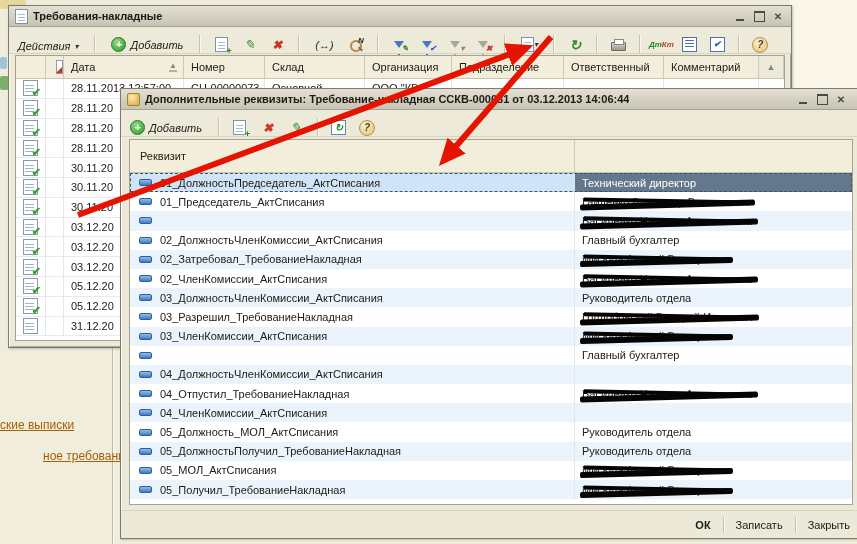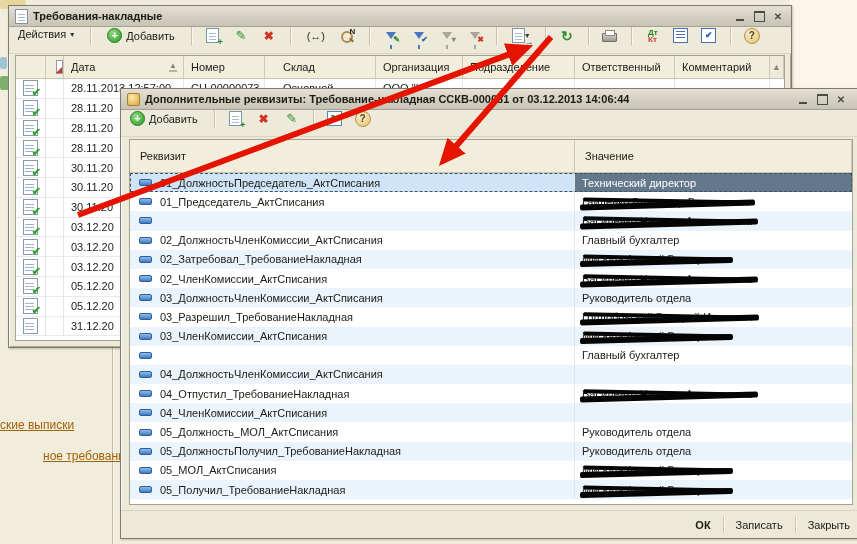--- a/index.html
+++ b/index.html
@@ -16,22 +16,22 @@
   .titlebar{height:20px;display:flex;align-items:center;gap:5px;padding:0 5px;
        background:linear-gradient(180deg,#E4E0D4 0%,#D3CFC1 55%,#C7C3B5 100%);
        border-bottom:1px solid #A5A193;}
   .title-text{font-weight:bold;font-size:11px;white-space:nowrap;overflow:hidden;}
   .win-controls{margin-left:auto;display:flex;gap:3px;}
   .wc{width:16px;height:14px;display:flex;align-items:center;justify-content:center;
       color:#4B4A42;font-size:10px;font-weight:bold;}
   .wc .minbar{width:8px;height:2px;background:#4B4A42;margin-top:7px;}
   .wc .maxbox{width:9px;height:8px;border:1.5px solid #4B4A42;border-top-width:2.5px;}
   
-  .toolbar{display:flex;align-items:flex-start;gap:10px;padding:0 5px;height:26px;
-      background:#EDEAD9;border-bottom:1px solid #D9D5C5;}
+  .toolbar{display:flex;align-items:flex-end;gap:10px;padding:0 5px;height:26px;
+      background:#EDEAD9;border-bottom:1px solid #D9D5C5;font-style:italic;}
   .tsep{width:1px;height:18px;background:#C6C2B2;box-shadow:1px 0 0 #FAF8EE;margin:0 2px;}
   .tbtn{display:flex;align-items:center;gap:4px;padding:1px 4px;cursor:default;}
   .ico{width:18px;height:17px;display:flex;align-items:center;justify-content:center;position:relative;}
   .plus-circle{width:13px;height:13px;border-radius:50%;background:radial-gradient(circle at 35% 30%,#8FD97B,#2F9A2F);
       border:1px solid #1E7A1E;color:#fff;font-weight:bold;font-size:11px;line-height:11px;
       display:flex;align-items:center;justify-content:center;}
   .pageico{width:11px;height:13px;background:#fff;border:1px solid #7D93AC;position:relative;
       background-image:repeating-linear-gradient(#fff 0 2px,#A8BBD0 2px 3px);background-size:7px 100%;
       background-position:2px 2px;background-repeat:no-repeat;background-clip:padding-box;}
   .badge{position:absolute;right:-1px;bottom:-2px;font-size:9px;font-weight:bold;line-height:8px;}
@@ -40,21 +40,21 @@
   .glyph-green{color:#2F8F2F;font-size:13px;}
   .glyph-red{color:#CE3526;font-size:12px;font-weight:bold;}
   .glyph-dark{color:#33322a;font-size:11px;}
   .funnel{width:0;height:0;border-left:5px solid transparent;border-right:5px solid transparent;
       border-top:7px solid #4A76C4;position:relative;}
   .funnel:after{content:"";position:absolute;left:-1px;top:6px;width:2px;height:4px;background:#4A76C4;}
   .funnel.gray{border-top-color:#A9A79B;} .funnel.gray:after{background:#A9A79B;}
   .mini{position:absolute;font-size:8px;font-weight:bold;right:0;bottom:0;line-height:8px;}
   .printer{width:13px;height:7px;background:linear-gradient(#D6D3C8,#9C9A8E);border:1px solid #6E6C60;border-radius:1px;position:relative;margin-top:4px;}
   .printer:before{content:"";position:absolute;left:2px;top:-4px;width:8px;height:4px;background:#fff;border:1px solid #8d8b7f;}
-  .dtkt{display:flex;flex-direction:column;line-height:7px;font-size:8px;font-weight:bold;}
+  .dtkt{display:flex;flex-direction:row;line-height:7px;font-size:8px;font-weight:bold;}
   .dtkt .dt{color:#1F8A1F;} .dtkt .kt{color:#C23A2A;}
   .sqico{width:13px;height:13px;background:#fff;border:1px solid #4A6FAE;display:flex;align-items:center;justify-content:center;}
   .sqico .lines{width:9px;height:9px;background:repeating-linear-gradient(#4a6fae 0 1px,transparent 1px 3px);}
   .sqico .checks{color:#2456C4;font-size:9px;font-weight:bold;line-height:9px;}
   .helpico{width:14px;height:14px;border-radius:50%;background:radial-gradient(circle at 35% 30%,#FBF0CE,#E3C070);
       border:1px solid #B6904C;color:#4E3D17;font-weight:bold;font-size:10px;
       display:flex;align-items:center;justify-content:center;}
   .magwrap{position:relative;width:15px;height:15px;}
   .mag-c{position:absolute;left:1px;top:3px;width:8px;height:8px;border:2px solid #B08A4F;border-radius:50%;}
   .mag-h{position:absolute;left:9px;top:11px;width:5px;height:2px;background:#8A6A3A;transform:rotate(45deg);}
@@ -63,21 +63,21 @@
       color:#2F8F2F;font-size:10px;font-weight:bold;}
   
   .mtable{position:absolute;left:6px;top:49px;right:6px;bottom:6px;background:#fff;border:1px solid #A6A290;}
   .mhead{display:flex;height:22px;background:#F2EEDB;border-bottom:1px solid #C9C5B3;}
   .mhead>div{border-right:1px solid #CDC9B7;display:flex;align-items:center;padding-left:7px;box-sizing:border-box;
       white-space:nowrap;overflow:hidden;}
   .trow{display:flex;height:19.8px;}
   .trow>div{border-right:1px solid #E2E6EA;border-bottom:1px solid #E6EAEE;box-sizing:border-box;
       display:flex;align-items:center;padding-left:7px;white-space:nowrap;overflow:hidden;}
   .c0{width:30px;justify-content:center;padding-left:0!important;}
-  .c1{width:18px;} .c2{width:120px;} .c3{width:81px;} .c4{width:100px;margin-left:11px;} .c5{width:87px;}
+  .c1{width:18px;} .c2{width:120px;} .c3{width:81px;} .c4{width:100px;} .c5{width:87px;}
   .c6{width:112px;} .c7{width:100px;} .c8{width:95px;}
   .c9{width:21px;flex:1;justify-content:center;padding-left:0!important;}
   .mhead .c9{background:#EDEAD9;color:#8A8778;font-size:9px;}
   .doc-ico{width:13px;height:14px;background:#fff;border:1px solid #8A98A8;position:relative;
       background-image:repeating-linear-gradient(transparent 0 2px,#9FB4CC 2px 3px);
       background-size:9px 9px;background-position:1px 2px;background-repeat:no-repeat;}
   .doc-ico .chk{position:absolute;right:-4px;bottom:-4px;font-style:normal;font-size:11px;font-weight:bold;color:#2FA12F;display:none;}
   .doc-ico.posted .chk{display:block;}
   .sort-ico{margin-left:auto;margin-right:6px;color:#8A8778;font-size:8px;border-bottom:2px solid #B4B1A0;line-height:8px;}
   .flag-ico{width:10px;height:12px;background:#fff;border:1px solid #9A97A8;position:relative;margin-left:3px;}
@@ -501,21 +501,20 @@
     <span class="ico">
         <span class="refresh-page">↻</span>
       </span>
     <span class="ico">
         <span class="helpico">?</span>
       </span>
   </div>
   <div class="dtable">
     <div class="dhead">
       <div class="dh-name">Реквизит</div>
-      <div class="dh-val">Значение</div>
     </div>
     <div>
   <div class="drow selected">
     <div class="dname">
             <span class="marker"></span>
             <span class="f-name">01_ДолжностьПредседатель_АктСписания</span>
           </div>
     <div class="dval">
             <span class="f-val">Технический директор</span>
           </div>

